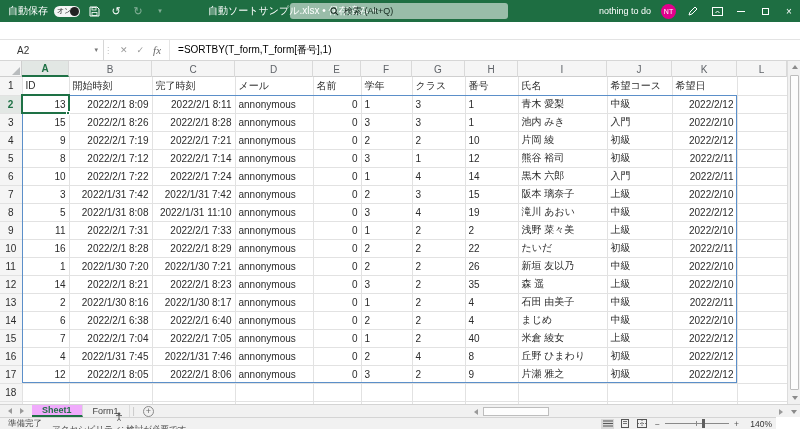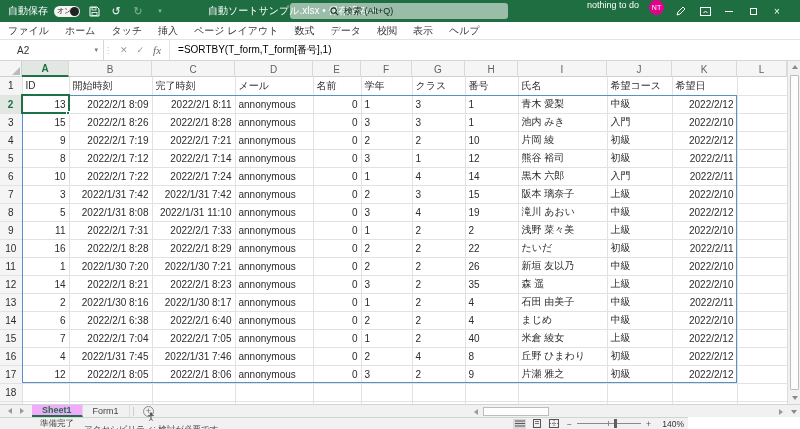--- a/index.html
+++ b/index.html
@@ -12,21 +12,21 @@
   .tb-left { display:flex; align-items:center; gap:6px; padding-left:8px; }
   .autosave-label { font-size:10px; }
   .toggle { width:26px; height:11px; background:#f4f4f4; border-radius:6px; position:relative; display:flex; align-items:center; }
   .toggle .t-label { font-size:7px; color:#222; margin-left:3px; }
   .toggle .knob { position:absolute; right:1px; top:1px; width:9px; height:9px; border-radius:50%; background:#222; }
   .qat-icon { width:16px; height:14px; display:flex; align-items:center; justify-content:center; font-size:11px; color:#fff; }
   .dim { opacity:.45; }
   .tb-title { margin-left:40px; font-size:10px; white-space:nowrap; display:flex; align-items:center; gap:4px;}
   .caret { font-size:7px; opacity:.9; }
   .searchbox { position:absolute; left:290px; top:3px; width:218px; height:16px; background:rgba(255,255,255,.55); border-radius:3px; display:flex; align-items:center; gap:5px; padding-left:40px; color:#14281e; font-size:9px; }
-  .tb-right { position:absolute; right:0; top:0; height:22px; display:flex; gap:10px; padding-right:16px; }
+  .tb-right { position:absolute; right:0; top:0; height:22px; display:flex; align-items:center; gap:10px; padding-right:4px; }
   .nothing { font-size:9px; }
   .avatar { width:15px; height:15px; border-radius:50%; background:#e3008c; color:#fff; font-size:7px; display:flex; align-items:center; justify-content:center; }
   .winbtn { width:14px; display:flex; align-items:center; justify-content:center; height:22px; font-size:10px; }
   .min-glyph { display:inline-block; width:8px; border-bottom:1px solid #fff; }
   .max-glyph { display:inline-block; width:7px; height:7px; border:1px solid #fff; }
 
   
   .menubar { position:absolute; top:22px; left:0; width:800px; height:18px; background:#fff; border-bottom:1px solid #e3e3e3; display:flex; align-items:center; }
   .mtab { padding:0 8px; font-size:10px; color:#383838; line-height:18px; }
   .mb-right { position:absolute; right:4px; top:1px; display:flex; gap:4px; }
@@ -71,21 +71,21 @@
   .stab.active { background:#f0abfc; color:#1e7145; font-weight:bold; border-bottom:2px solid #1e7145; }
   .sb-sep { display:flex; align-items:center; color:#c0c0c0; padding:0 3px; }
   .addsheet { width:11px; height:11px; border:1px solid #8a8a8a; border-radius:50%; color:#6a6a6a; font-size:9px; line-height:9px; text-align:center; align-self:center; margin-left:5px; }
   .hscroll { position:absolute; right:14px; top:1px; width:316px; height:11px; display:flex; align-items:center; }
   .hs-arrow { width:11px; height:11px; display:flex; align-items:center; justify-content:center; background:#f1f1f1; }
   .hs-thumb { width:66px; height:9px; background:#fdfdfd; border:1px solid #bdbdbd; margin-left:2px; }
   .hs-track { flex:1; }
   .vs-bottom-btn { position:absolute; right:0; top:1px; width:13px; height:11px; display:flex; align-items:center; justify-content:center; background:#f1f1f1; }
 
   
-  .statusbar { position:absolute; top:417px; left:0; width:688px; height:12px; background:#f1f1f1; border-top:1px solid #d4d4d4; display:flex; align-items:center; font-size:8.5px; color:#444;padding-left:32px; }
+  .statusbar { position:absolute; top:417px; left:0; width:776px; height:12px; background:#f1f1f1; border-top:1px solid #d4d4d4; display:flex; align-items:center; font-size:8.5px; color:#444; }
   .st-left { display:flex; align-items:center; gap:10px; padding-left:8px; }
   .acc { display:flex; align-items:center; gap:3px;flex-direction:column; }
   .st-right { position:absolute; right:4px; display:flex; align-items:center; gap:7px; }
   .viewicons { display:flex; gap:4px; align-items:center; }
   .vicon { width:13px; height:10px; display:flex; align-items:center; justify-content:center; }
   .vicon.pressed { background:#d8d8d8; }
   .zoomslider { display:flex; align-items:center; gap:5px; color:#555; }
   .zs-track { position:relative; width:64px; height:9px; }
   .zs-line { position:absolute; left:0; right:0; top:4px; border-top:1px solid #8a8a8a; }
   .zs-tick { position:absolute; left:31px; top:2px; height:5px; border-left:1px solid #8a8a8a; }
@@ -147,32 +147,20 @@
           <span class="min-glyph"></span>
         </span>
       <span class="winbtn">
           <span class="max-glyph"></span>
         </span>
       <span class="winbtn">×</span>
     </div>
   </div>
 
   <div class="menubar">
-    <span style="display:flex;">
-        <span class="mtab">ファイル</span>
-        <span class="mtab">ホーム</span>
-        <span class="mtab">タッチ</span>
-        <span class="mtab">挿入</span>
-        <span class="mtab">ページ レイアウト</span>
-        <span class="mtab">数式</span>
-        <span class="mtab">データ</span>
-        <span class="mtab">校閲</span>
-        <span class="mtab">表示</span>
-        <span class="mtab">ヘルプ</span>
-      </span>
   </div>
 
   <div class="formulabar">
     <div class="namebox">
       <span>A2</span>
       <span class="nb-caret">▾</span>
     </div>
     <div class="fb-dots">⋮</div>
     <div class="fb-btns">
       <span style="font-size:9px;">✕</span>

